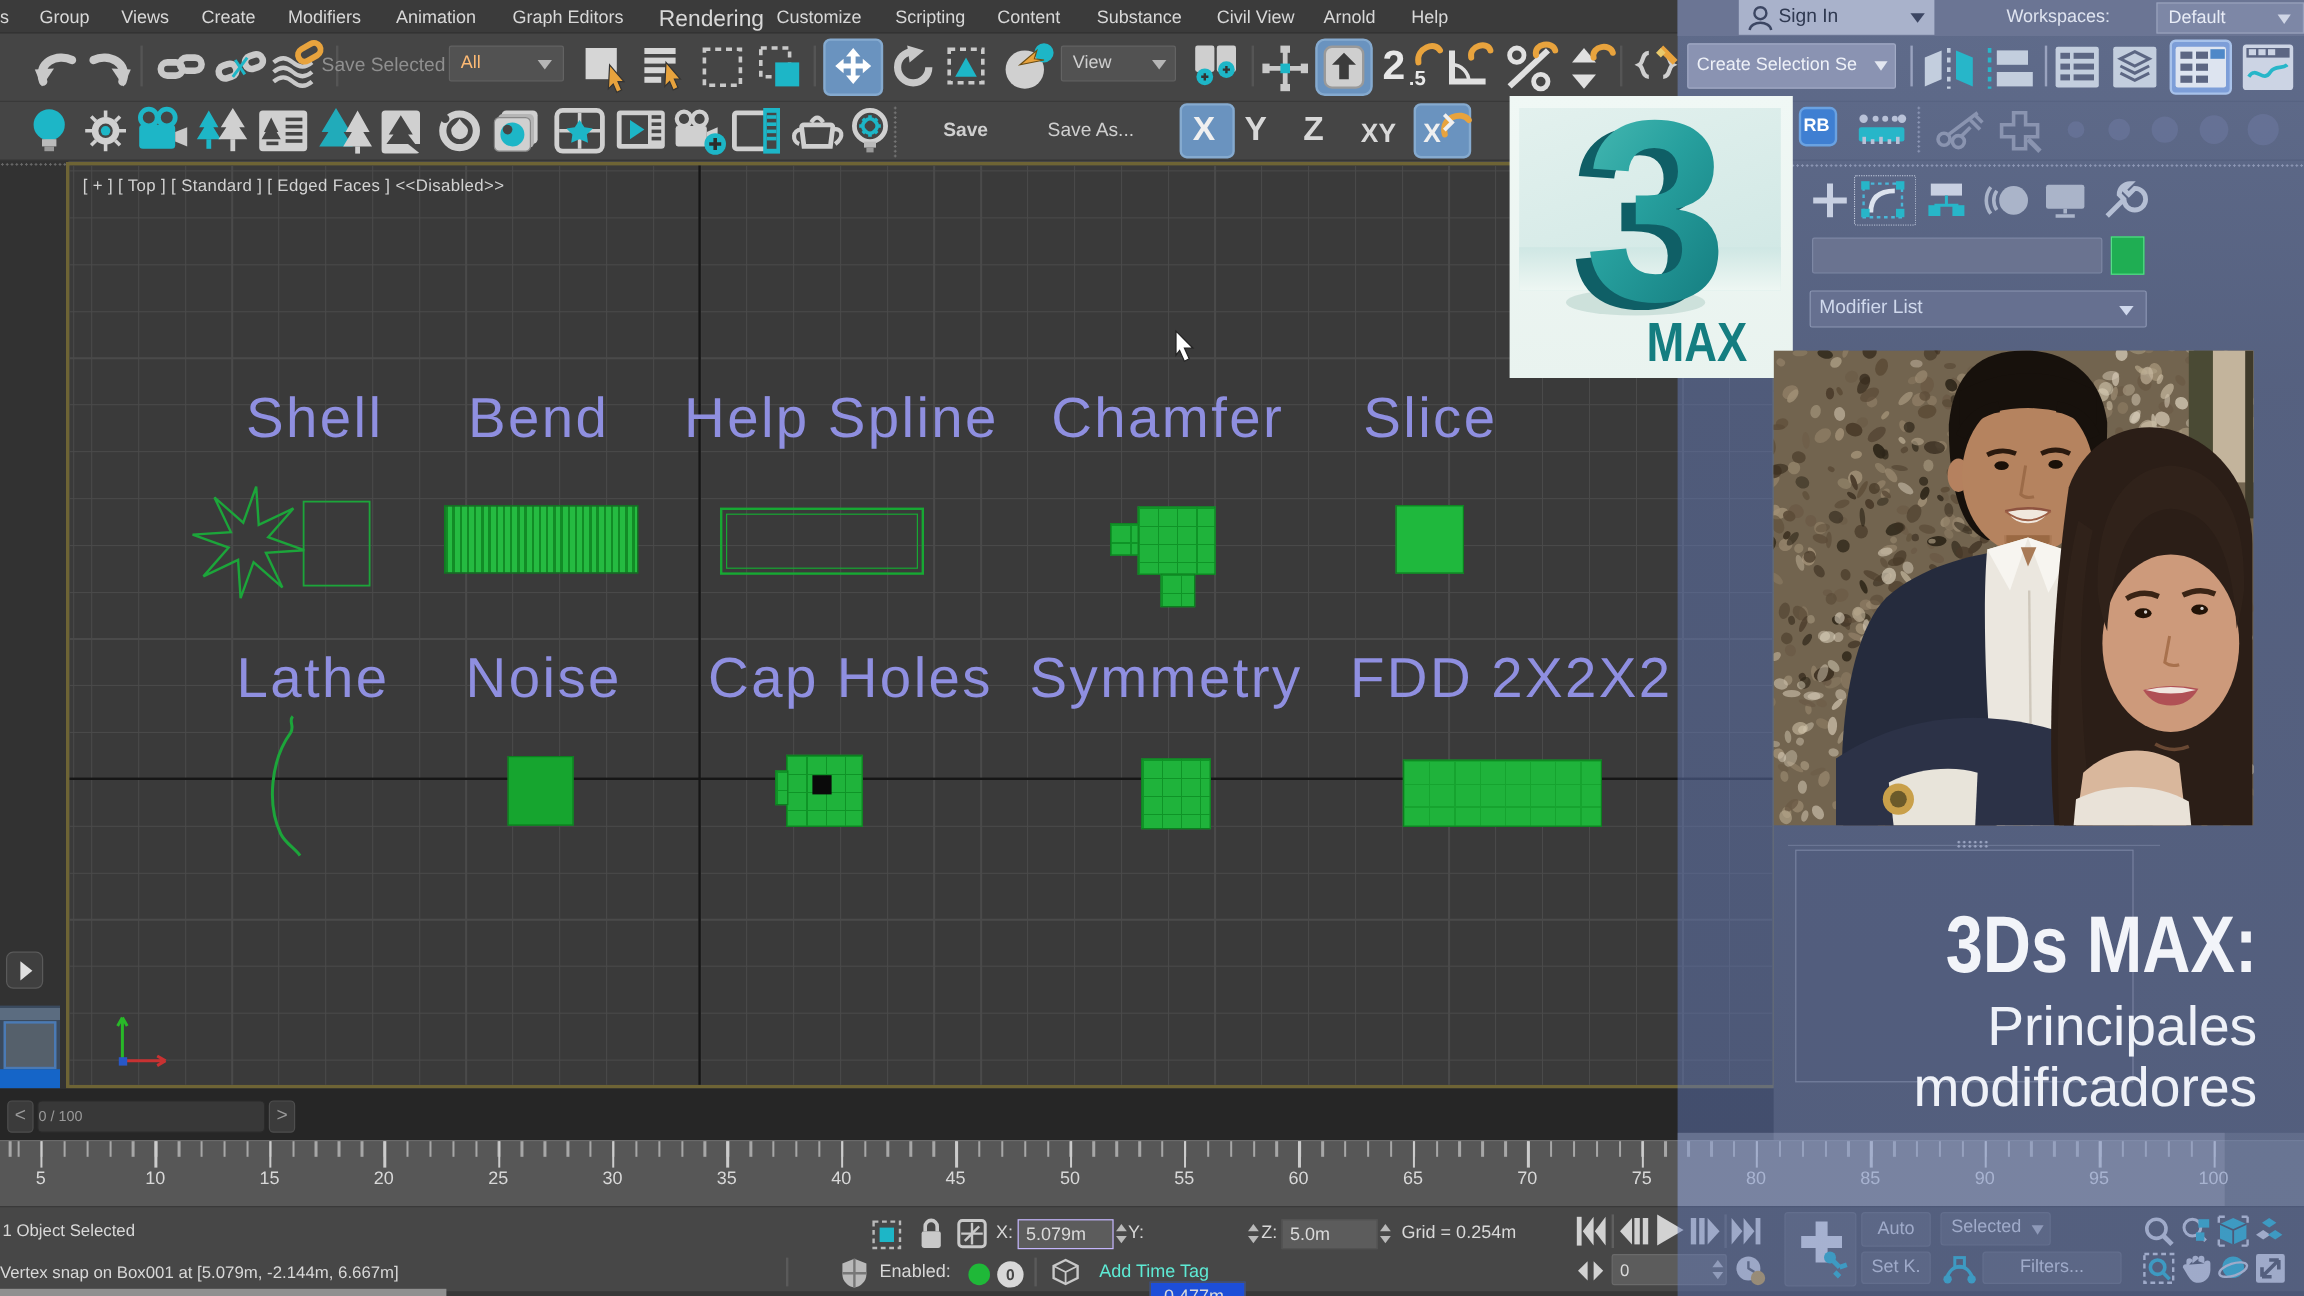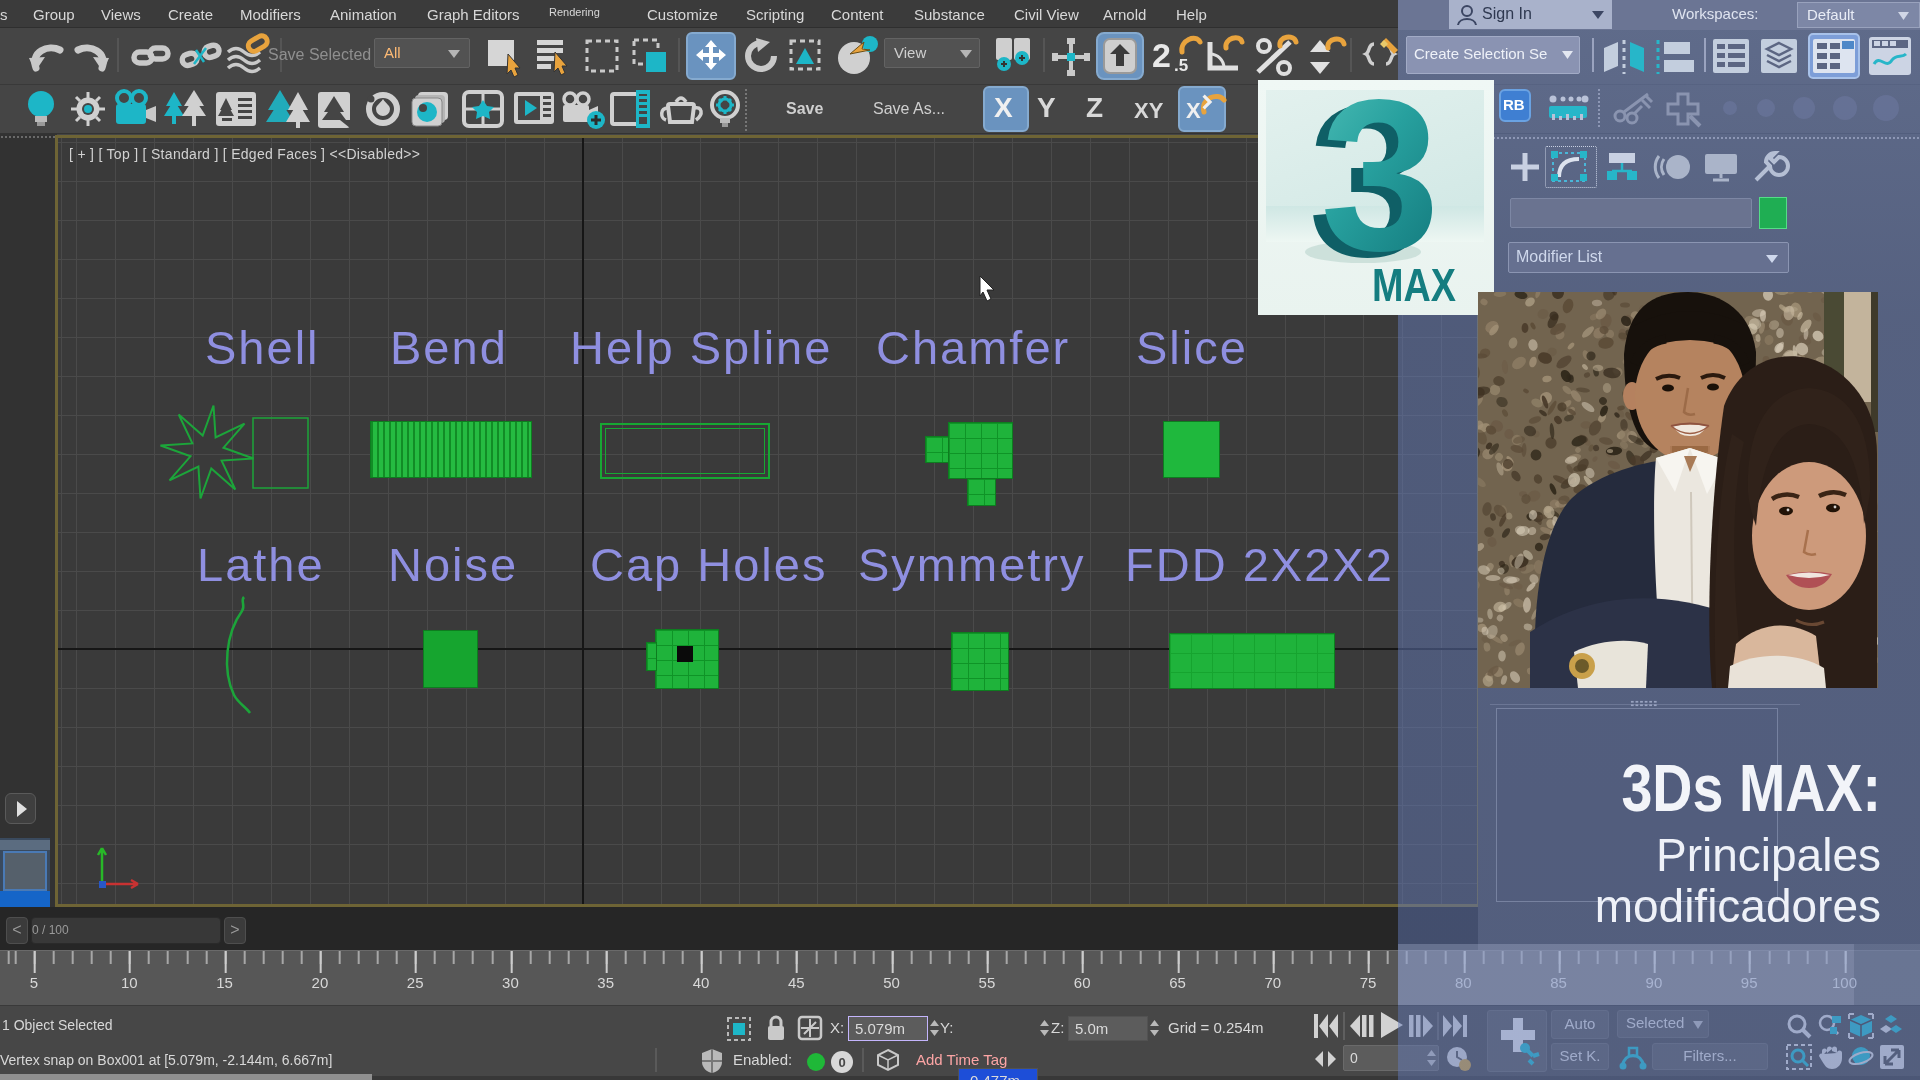--- a/index.html
+++ b/index.html
@@ -12,21 +12,21 @@
 <div class="ab" style="left:0px;top:0px;width:1920px;height:28px;background:#3b3b3b;border-bottom:1px solid #2f2f2f"></div>
 <div class="ab" style="left:0px;top:28px;width:1920px;height:57px;background:#454545;border-bottom:1px solid #393939"></div>
 <div class="ab" style="left:0px;top:85px;width:1920px;height:49px;background:#454545;border-bottom:1px solid #333"></div>
 <span class="t" style="left:0px;top:6px;font-size:15px;color:#d8d8d8;">s</span>
 <span class="t" style="left:33px;top:6px;font-size:15px;color:#d8d8d8;">Group</span>
 <span class="t" style="left:101px;top:6px;font-size:15px;color:#d8d8d8;">Views</span>
 <span class="t" style="left:168px;top:6px;font-size:15px;color:#d8d8d8;">Create</span>
 <span class="t" style="left:240px;top:6px;font-size:15px;color:#d8d8d8;text-align:right;">Modifiers</span>
 <span class="t" style="left:330px;top:6px;font-size:15px;color:#d8d8d8;">Animation</span>
 <span class="t" style="left:427px;top:6px;font-size:15px;color:#d8d8d8;">Graph Editors</span>
-<span class="t" style="left:549px;top:6px;font-size:11px;color:#d8d8d8;">Rendering</span>
+<span class="t" style="left:549px;top:6px;font-size:19px;color:#d8d8d8;">Rendering</span>
 <span class="t" style="left:647px;top:6px;font-size:15px;color:#d8d8d8;">Customize</span>
 <span class="t" style="left:746px;top:6px;font-size:15px;color:#d8d8d8;">Scripting</span>
 <span class="t" style="left:831px;top:6px;font-size:15px;color:#d8d8d8;">Content</span>
 <span class="t" style="left:914px;top:6px;font-size:15px;color:#d8d8d8;">Substance</span>
 <span class="t" style="left:1014px;top:6px;font-size:15px;color:#d8d8d8;">Civil View</span>
 <span class="t" style="left:1103px;top:6px;font-size:15px;color:#d8d8d8;">Arnold</span>
 <span class="t" style="left:1176px;top:6px;font-size:15px;color:#d8d8d8;">Help</span>
 <svg class="ic" style="left:28px;top:38px;" width="38" height="34">
     <path d="M8 30 C2 14 20 6 32 12" fill="none" stroke="#c9c9c9" stroke-width="7" stroke-linecap="round"></path>
     <path d="M1 20 L17 19 7 34 Z" fill="#c9c9c9"></path>
@@ -406,21 +406,21 @@
   </svg>
 <svg class="ic" style="left:830px;top:1050px;" width="24" height="24">
     <circle cx="12" cy="12" r="11" fill="#d8d8d8"></circle>
     <text x="12" y="17" font-size="13" font-weight="bold" fill="#474747" text-anchor="middle">0</text>
   </svg>
 <div class="ab" style="left:862px;top:1048px;width:2px;height:24px;background:#5a5a5a"></div>
 <svg class="ic" style="left:876px;top:1048px;" width="24" height="24">
     <path d="M12 2 L22 7 V17 L12 22 L2 17 V7 Z" fill="none" stroke="#c9c9c9" stroke-width="2"></path>
     <path d="M2 7 L12 12 L22 7 M12 12 V22" stroke="#c9c9c9" stroke-width="1.5" fill="none"></path>
   </svg>
-<span class="t" style="left:916px;top:1051px;font-size:15px;color:#fca5a5;">Add Time Tag</span>
+<span class="t" style="left:916px;top:1051px;font-size:15px;color:#5eead4;">Add Time Tag</span>
 <svg class="ic" style="left:1314px;top:1014px;" width="26" height="24">
     <rect x="0" y="0" width="4" height="24" fill="#d2d2d2"></rect>
     <path d="M14 0 L5 12 14 24 Z M24 0 L15 12 24 24 Z" fill="#d2d2d2"></path>
   </svg>
 <div class="ab" style="left:1343px;top:1012px;width:2px;height:28px;background:#5f5f5f"></div>
 <svg class="ic" style="left:1350px;top:1015px;" width="24" height="23">
     <path d="M10 0 L0 11 10 22 Z" fill="#d2d2d2"></path>
     <rect x="12" y="0" width="4.5" height="22" fill="#d2d2d2"></rect>
     <rect x="19" y="0" width="4.5" height="22" fill="#d2d2d2"></rect>
   </svg>

